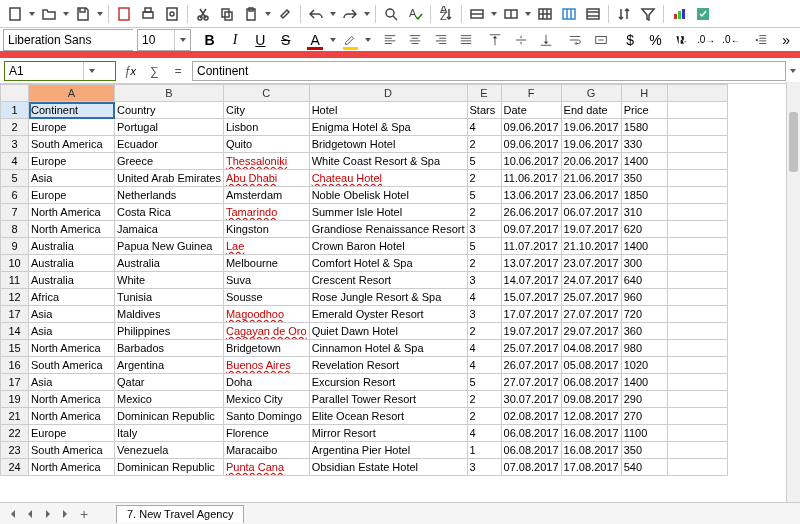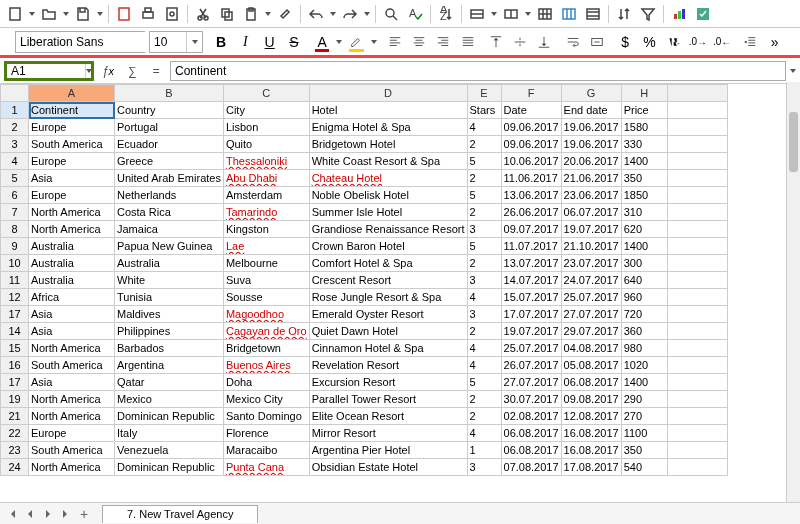--- a/index.html
+++ b/index.html
@@ -2,48 +2,48 @@
 <html><head>
 <meta charset="utf-8">
 <style>
 *{box-sizing:border-box;margin:0;padding:0;font-family:"Liberation Sans",Arial,sans-serif;font-size:11px;color:#000}
 body{background:#fff;width:800px;height:524px;overflow:hidden;display:flex;flex-direction:column}
 .tb{display:flex;align-items:center;height:28px;padding:0 4px;gap:2px;border-bottom:1px solid #ccc}
 .tb .ic{width:22px;height:22px;display:flex;align-items:center;justify-content:center;cursor:pointer;border-radius:2px}
 .tb .ic svg{width:16px;height:16px;stroke:#444;fill:none;stroke-width:1.5}
 .tb .sep{width:1px;height:18px;background:#ccc;margin:0 2px}
 .tb .dd{width:8px;display:flex;align-items:center;justify-content:center}
-.tb2{display:flex;align-items:center;height:30px;padding:0 15px;gap:4px;border-bottom:3px solid #ef4444}
+.tb2{display:flex;align-items:center;height:30px;padding:0 3px;gap:4px;border-bottom:7px solid #ef4444}
 .combo{display:flex;align-items:center;height:22px;border:1px solid #aaa;background:#fff}
 .combo input{border:none;outline:none;padding:0 4px;height:20px;font-size:12px}
 .combo .cbtn{width:16px;height:20px;display:flex;align-items:center;justify-content:center;border-left:1px solid #ccc;cursor:pointer}
 .fbtn{width:24px;height:22px;display:flex;align-items:center;justify-content:center;cursor:pointer;border-radius:2px}
 .B{font-weight:bold;font-size:14px}.I{font-style:italic;font-size:14px;font-family:serif}.U{text-decoration:underline;font-size:14px}.S{text-decoration:line-through;font-size:14px}
 .fcolor{position:relative}.fcolor::after{content:'';position:absolute;bottom:1px;left:3px;right:3px;height:3px;background:#c00}
 .hcolor{position:relative}.hcolor::after{content:'';position:absolute;bottom:1px;left:3px;right:3px;height:3px;background:#fc0}
 .fx{display:flex;align-items:center;height:26px;padding:0 4px;gap:4px;border-bottom:1px solid #ccc}
-.nmbox{width:90px;height:20px;border:3px solid #4d7c0f;display:flex}
+.nmbox{width:112px;height:20px;border:1px solid #4d7c0f;display:flex}
 .nmbox input{border:none;outline:none;width:78px;padding:0 4px;font-size:12px}
 .nmbox .cbtn{width:16px;border-left:1px solid #ccc;display:flex;align-items:center;justify-content:center}
 .fxi{width:20px;height:20px;display:flex;align-items:center;justify-content:center;font-size:12px;font-style:italic;color:#555}
 .fxin{flex:1;height:20px;border:1px solid #aaa;padding:0 4px;font-size:12px;outline:none}
 .grid{flex:1;overflow:auto;position:relative;border-right:1px solid #ccc}
 .gtbl{border-collapse:collapse;table-layout:fixed}
 .gtbl th,.gtbl td{border:1px solid #ccc;height:17px;padding:0 2px;overflow:hidden;white-space:nowrap;text-align:left;font-size:11px;font-weight:normal}
 .gtbl thead th{background:#f0f0f0;text-align:center;font-weight:normal;color:#333;position:sticky;top:0}
 .gtbl .rn{background:#f0f0f0;text-align:center;width:28px;position:sticky;left:0}
 .gtbl .corner{background:#f0f0f0;width:28px;position:sticky;left:0;top:0;z-index:2}
 .gtbl thead th.sel{background:#f7a97a}
 .gtbl td.sel{outline:2px solid #2b6fab;outline-offset:-2px;background:#d8e8f8}
 .gtbl .rn.selr{background:#d8e8f8}
 .num{text-align:right}
 .sp{color:#c00;text-decoration:underline wavy #c00;text-decoration-skip-ink:none}
 .sh{display:flex;align-items:center;height:22px;border-top:1px solid #ccc;background:#f5f5f5;padding:0 4px;gap:2px}
 .sh .nbtn{width:16px;height:16px;display:flex;align-items:center;justify-content:center;cursor:pointer}
-.tab{height:18px;padding:0 24px;background:#fff;border:1px solid #aaa;border-bottom:none;display:flex;align-items:center;font-size:11px;margin-left:8px}
+.tab{height:18px;padding:0 10px;background:#fff;border:1px solid #aaa;border-bottom:none;display:flex;align-items:center;font-size:11px;margin-left:22px}
 .vsb{position:absolute;right:0;top:82px;bottom:22px;width:14px;background:#f0f0f0;border-left:1px solid #ccc}
 .vsb .th{position:absolute;left:2px;right:2px;top:30px;height:60px;background:#c0c0c0;border-radius:3px}
 .chev{width:0;height:0;border-left:3px solid transparent;border-right:3px solid transparent;border-top:4px solid #555}
 </style>
 </head>
 <body>
 
 <div class="tb">
 <div class="ic">
       <svg viewBox="0 0 16 16">

